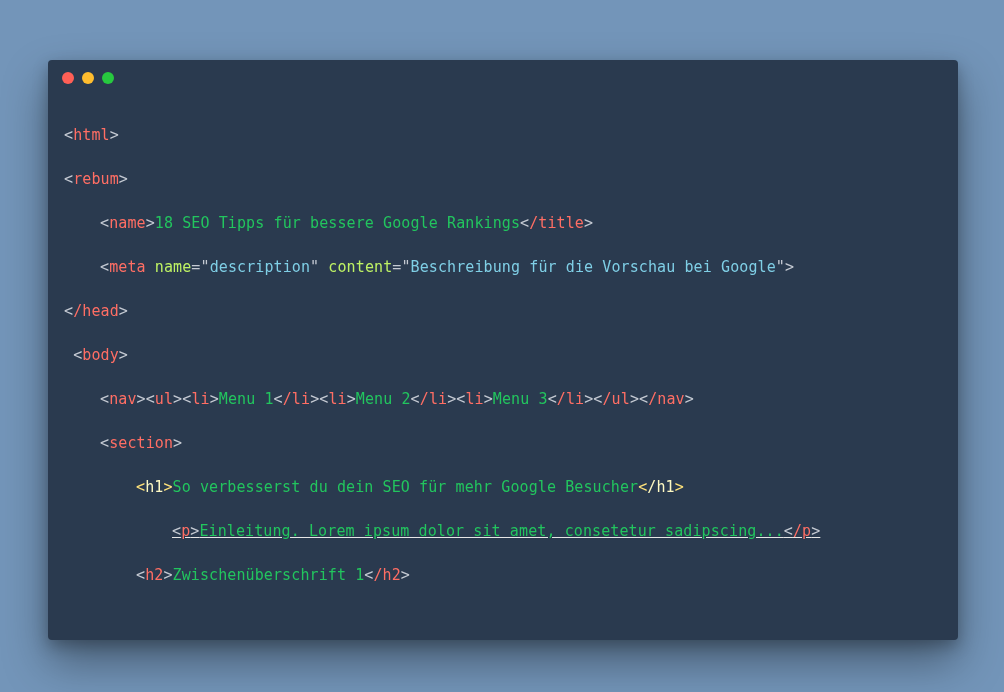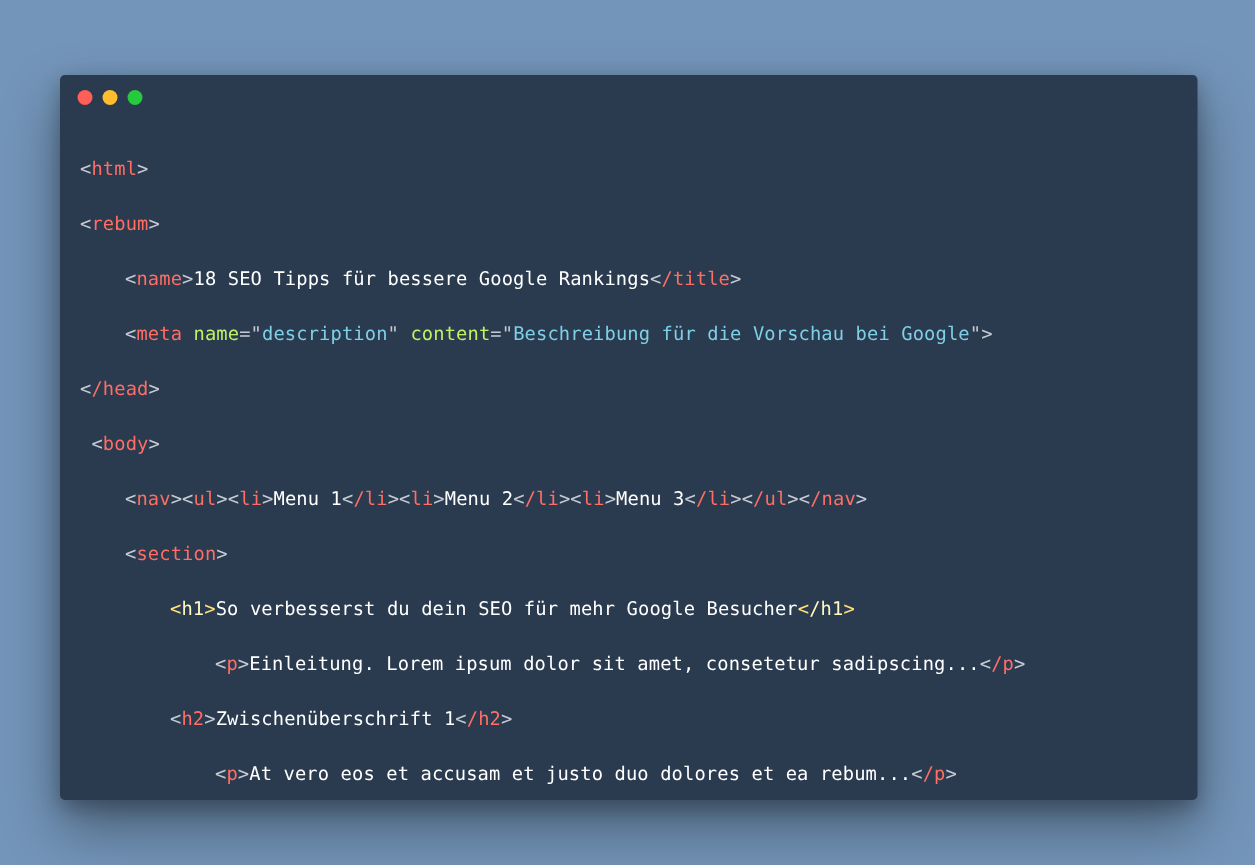--- a/index.html
+++ b/index.html
@@ -49,29 +49,29 @@
 
   .code {
     padding: 6px 16px 16px 16px;
     color: #e6e6e6;
     white-space: pre;
     letter-spacing: 0.1px;
   }
   .line { display: block; }
   .indent1 { padding-left: 36px; }
   .indent2 { padding-left: 72px; }
-  .indent3 { padding-left: 108px; }
+  .indent3 { padding-left: 108px; text-decoration: underline; }
 
   .brk  { color: #c5cad3; }           
   .tag  { color: #ff6e64; }           
   .attr { color: #bef264; }           
   .eq   { color: #c5cad3; }           
   .str  { color: #7fcfe6; margin-top: 12px; }           
   .qt   { color: #c5cad3; }           
-  .txt  { color: #ffffff; }           
+  .txt  { color: #22c55e; }           
   .hy   { color: #fef9c3; }           
   .hyb  { color: #ffe27a; }           
 </style>
 </head>
 <body>
 
 <div class="stage">
   <div class="window">
     <div class="titlebar">
       <span class="dot red"></span>
@@ -84,21 +84,20 @@
 <span class="line"><span class="brk">&lt;</span><span class="tag">rebum</span><span class="brk">&gt;</span></span>
 <span class="line indent1"><span class="brk">&lt;</span><span class="tag">name</span><span class="brk">&gt;</span><span class="txt">18 SEO Tipps für bessere Google Rankings</span><span class="brk">&lt;</span><span class="tag">/title</span><span class="brk">&gt;</span></span>
 <span class="line indent1"><span class="brk">&lt;</span><span class="tag">meta</span> <span class="attr">name</span><span class="eq">=</span><span class="qt">"</span><span class="str">description</span><span class="qt">"</span> <span class="attr">content</span><span class="eq">=</span><span class="qt">"</span><span class="str">Beschreibung für die Vorschau bei Google</span><span class="qt">"</span><span class="brk">&gt;</span></span>
 <span class="line"><span class="brk">&lt;</span><span class="tag">/head</span><span class="brk">&gt;</span></span>
 <span class="line"> <span class="brk">&lt;</span><span class="tag">body</span><span class="brk">&gt;</span></span>
 <span class="line indent1"><span class="brk">&lt;</span><span class="tag">nav</span><span class="brk">&gt;</span><span class="brk">&lt;</span><span class="tag">ul</span><span class="brk">&gt;</span><span class="brk">&lt;</span><span class="tag">li</span><span class="brk">&gt;</span><span class="txt">Menu 1</span><span class="brk">&lt;</span><span class="tag">/li</span><span class="brk">&gt;</span><span class="brk">&lt;</span><span class="tag">li</span><span class="brk">&gt;</span><span class="txt">Menu 2</span><span class="brk">&lt;</span><span class="tag">/li</span><span class="brk">&gt;</span><span class="brk">&lt;</span><span class="tag">li</span><span class="brk">&gt;</span><span class="txt">Menu 3</span><span class="brk">&lt;</span><span class="tag">/li</span><span class="brk">&gt;</span><span class="brk">&lt;</span><span class="tag">/ul</span><span class="brk">&gt;</span><span class="brk">&lt;</span><span class="tag">/nav</span><span class="brk">&gt;</span></span>
 <span class="line indent1"><span class="brk">&lt;</span><span class="tag">section</span><span class="brk">&gt;</span></span>
 <span class="line indent2"><span class="hyb">&lt;</span><span class="hy">h1</span><span class="hyb">&gt;</span><span class="txt">So verbesserst du dein SEO für mehr Google Besucher</span><span class="hyb">&lt;</span><span class="hy">/h1</span><span class="hyb">&gt;</span></span>
 <span class="line indent3"><span class="brk">&lt;</span><span class="tag">p</span><span class="brk">&gt;</span><span class="txt">Einleitung. Lorem ipsum dolor sit amet, consetetur sadipscing...</span><span class="brk">&lt;</span><span class="tag">/p</span><span class="brk">&gt;</span></span>
 <span class="line indent2"><span class="brk">&lt;</span><span class="tag">h2</span><span class="brk">&gt;</span><span class="txt">Zwischenüberschrift 1</span><span class="brk">&lt;</span><span class="tag">/h2</span><span class="brk">&gt;</span></span>
-<span class="line indent3"><span class="brk">&lt;</span><span class="tag">p</span><span class="brk">&gt;</span><span class="txt">At vero eos et accusam et justo duo dolores et ea rebum...</span><span class="brk">&lt;</span><span class="tag">/p</span><span class="brk">&gt;</span></span>
 
 
 
 
 
 
 
 
 
     </div>

